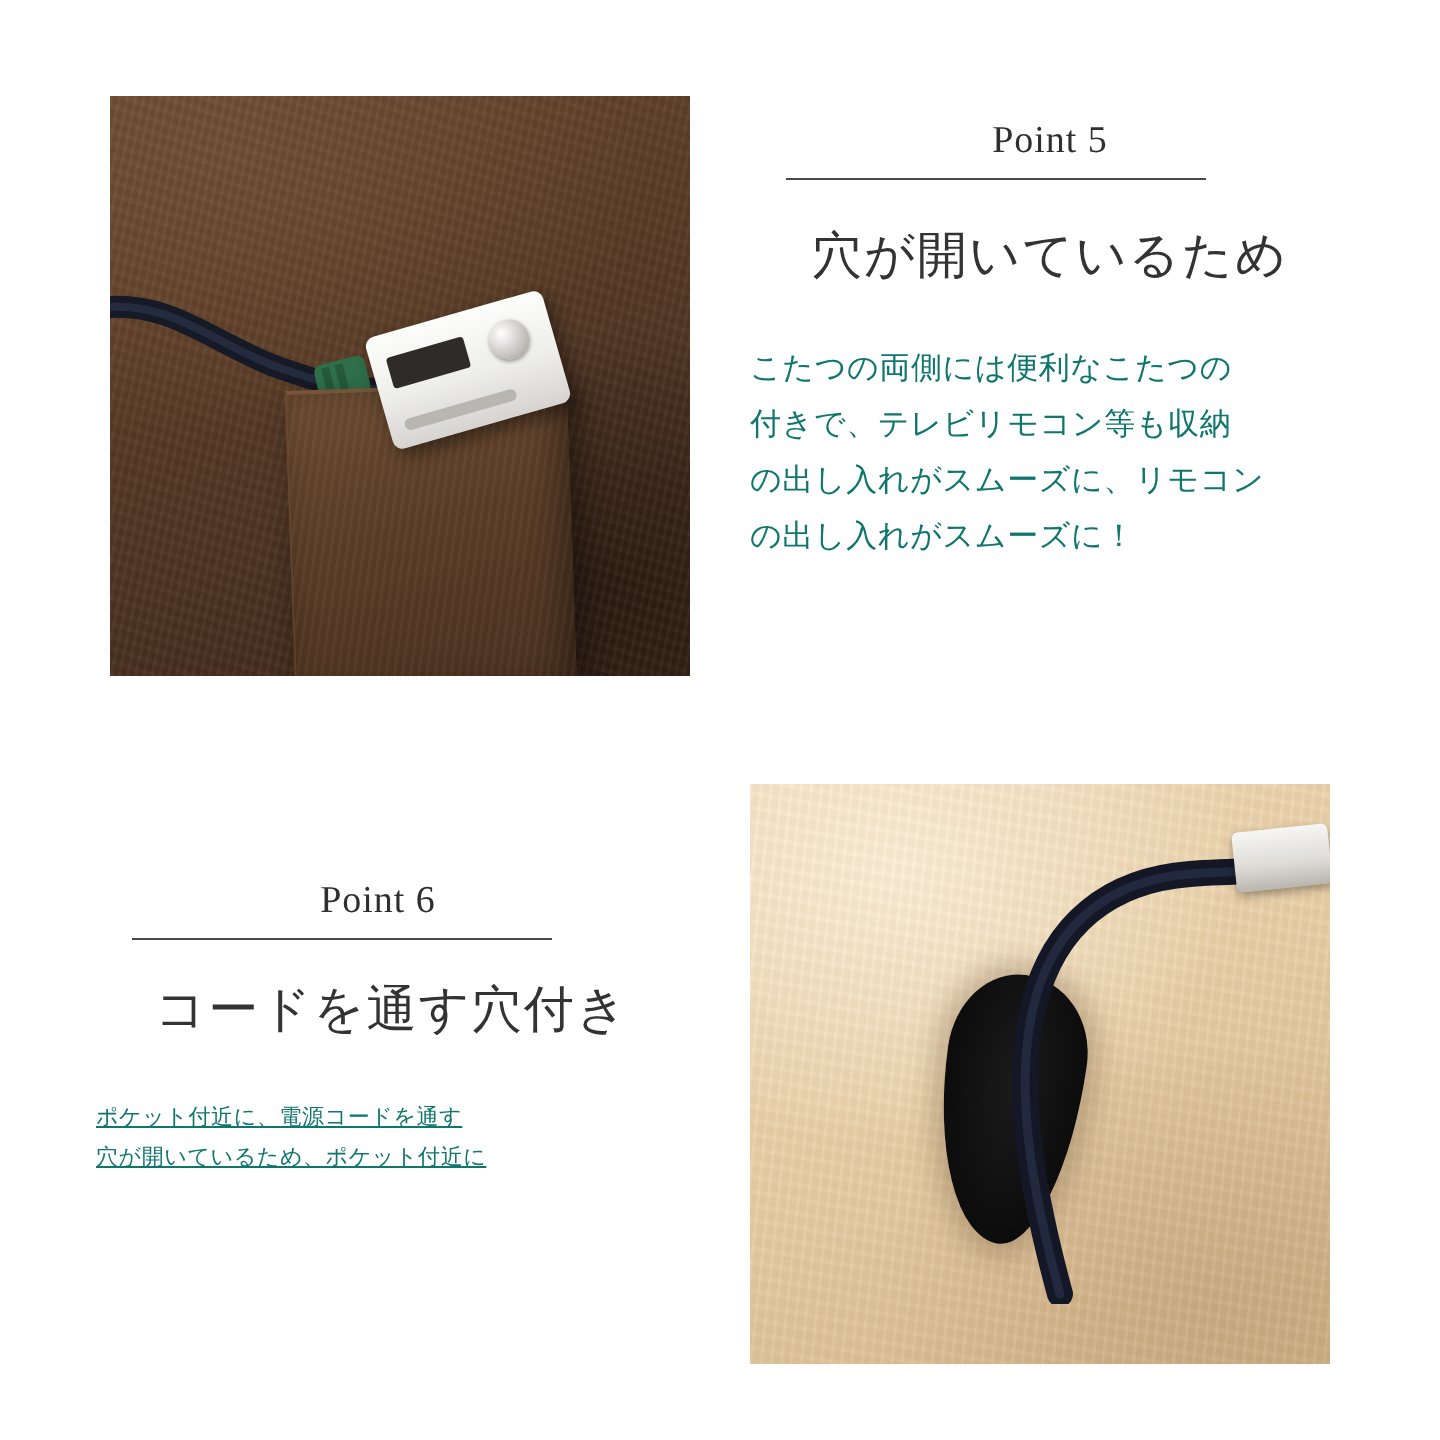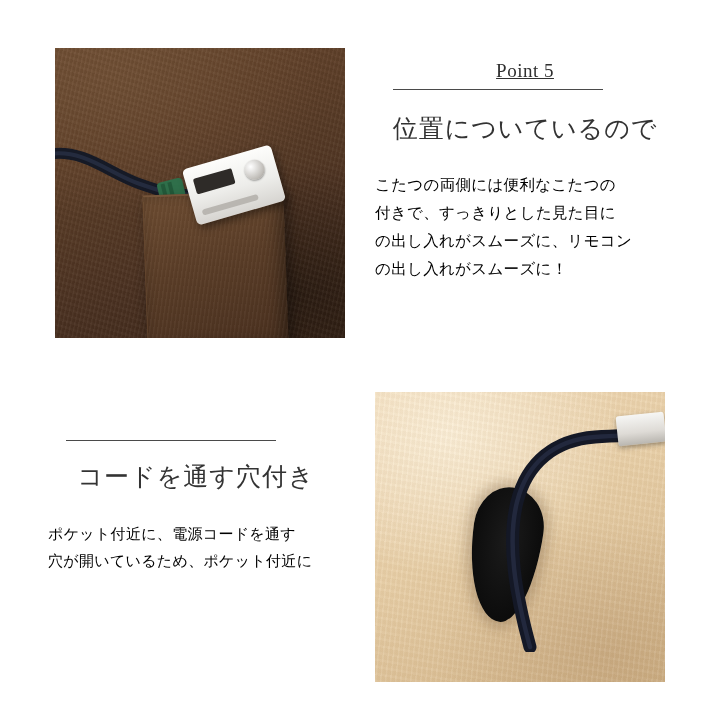--- a/index.html
+++ b/index.html
@@ -196,21 +196,20 @@
   }
 
   .point-label {
     font-family: "Liberation Serif", serif;
     font-size: 19px;
     color: #2f2f2f;
     letter-spacing: 0.5px;
     text-align: center;
     padding: 0 0 7px 0;
     display: block;
-    text-decoration: underline;
   }
   .point-rule {
     width: 210px;
     height: 1px;
     background: #4a4a4a;
     margin: 0 auto 22px auto;
   }
   .text-right .point-rule { margin-left: 18px; }
   .text-left .point-label { margin-left: -18px; }
   .text-left .point-rule { margin: 0 0 20px 18px; }
@@ -222,25 +221,25 @@
     letter-spacing: 1px;
     margin-bottom: 26px;
     font-weight: 400;
     line-height: 1.3;
   }
   .text-left .headline { margin-left: -4px; font-family: Liberation Serif, serif; }
 
   .body-copy {
     font-size: 15.5px;
     line-height: 1.82;
-    color: #000000;
+    color: #0f766e;
     letter-spacing: 0.3px;
   }
   .body-copy div { white-space: nowrap; }
-  .text-left .body-copy { font-size: 15px; }
+  .text-left .body-copy { font-size: 11px; text-decoration: underline; }
 </style>
 </head>
 <body>
 
 <div class="page">
 
   <div class="section1">
 
     <div class="photo1">
       <div class="fabric-brown"></div>
@@ -258,24 +257,24 @@
       <div class="controller">
         <div class="ctrl-label"></div>
         <div class="ctrl-dial"></div>
         <div class="ctrl-slot"></div>
       </div>
     </div>
 
     <div class="text-right">
       <span class="point-label">Point 5</span>
       <div class="point-rule"></div>
-      <div class="headline">位置についているので</div>
+      <div class="headline">穴が開いているため</div>
       <div class="body-copy">
         <div>こたつの両側には便利なこたつの</div>
-        <div>付きで、すっきりとした見た目に</div>
+        <div>付きで、テレビリモコン等も収納</div>
         <div>の出し入れがスムーズに、リモコン</div>
         <div>の出し入れがスムーズに！</div>
       </div>
     </div>
   </div>
 
   <div class="section2">
 
     <div class="photo2">
       <div class="fabric-beige"></div>
@@ -283,20 +282,21 @@
 
       <svg class="cord2" viewBox="0 0 230 260">
         <path d="M95,255 C80,200 72,150 82,110 C92,70 120,48 160,45 C185,43 205,44 225,42" stroke="#141826" stroke-width="13" fill="none" stroke-linecap="round"></path>
         <path d="M95,255 C80,200 72,150 82,110 C92,70 120,48 160,45 C185,43 205,44 225,42" stroke="#2a3149" stroke-width="4.5" fill="none" stroke-linecap="round" opacity="0.65"></path>
       </svg>
 
       <div class="plug"></div>
     </div>
 
     <div class="text-left">
+      <span class="point-label">Point 6</span>
       <div class="point-rule"></div>
       <div class="headline">コードを通す穴付き</div>
       <div class="body-copy">
         <div>ポケット付近に、電源コードを通す</div>
         <div>穴が開いているため、ポケット付近に</div>
       </div>
     </div>
   </div>
 
 </div>

